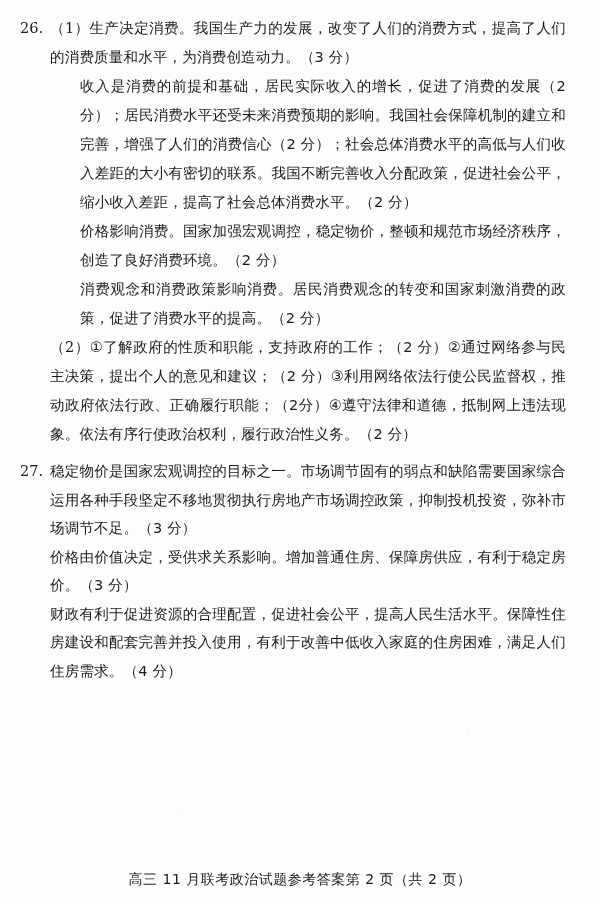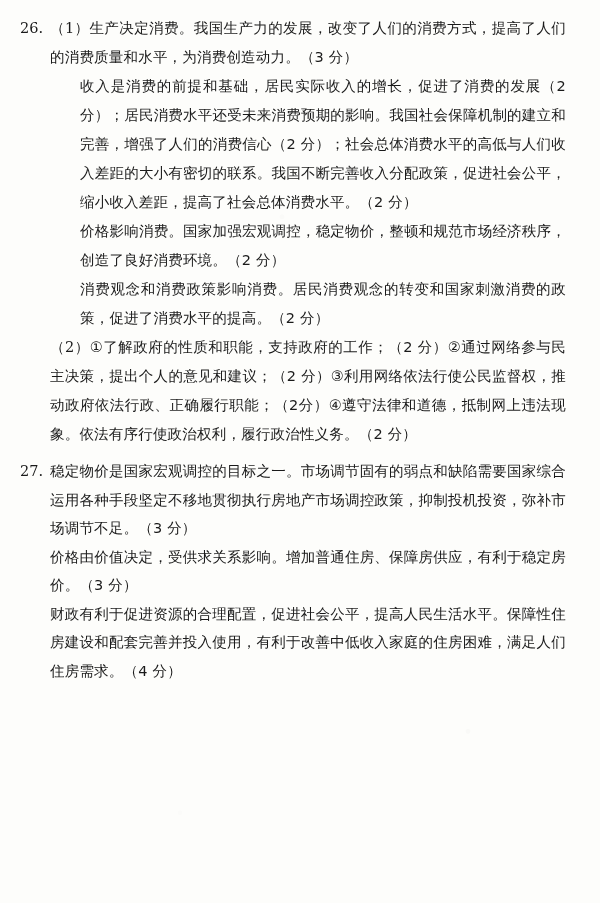--- a/index.html
+++ b/index.html
@@ -130,14 +130,15 @@
       <div class="para">价格由价值决定，受供求关系影响。增加普通住房、保障房供应，有利于稳定房价。（3 分）</div>
       <div class="para">财政有利于促进资源的合理配置，促进社会公平，提高人民生活水平。保障性住房建设和配套完善并投入使用，有利于改善中低收入家庭的住房困难，满足人们住房需求。（4 分）</div>
     </div>
   </div>
 
   <div class="bleed b1"></div>
   <div class="bleed b2"></div>
   <div class="bleed b3"></div>
   <div class="bleed b4"></div>
 
+  <div class="footer">高三 11 月联考政治试题参考答案第 2 页（共 2 页）</div>
 
 </div>
 
 </body></html>

